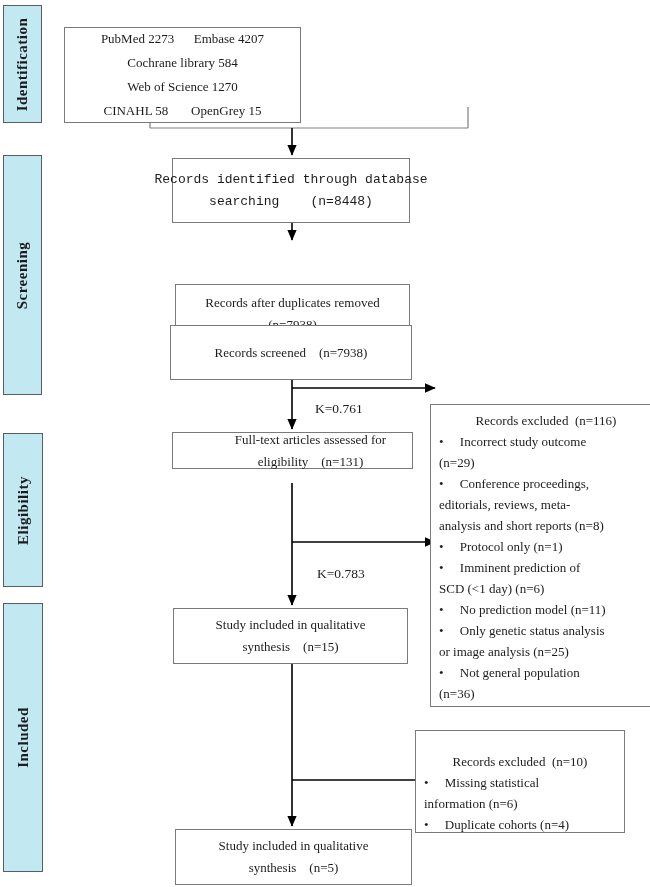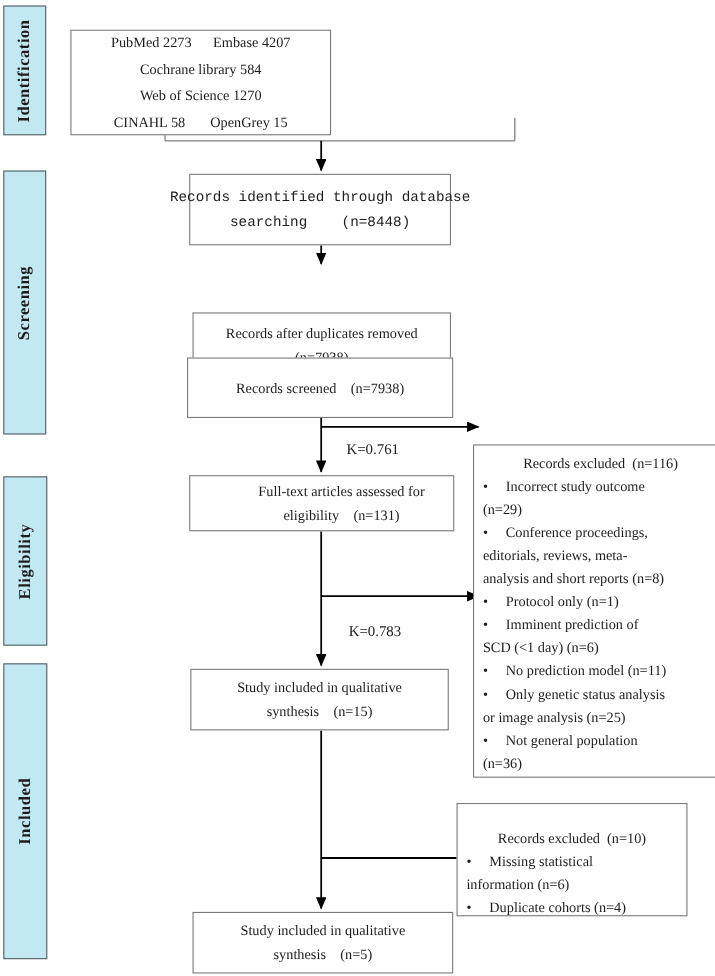--- a/index.html
+++ b/index.html
@@ -130,21 +130,21 @@
     <div>
         <div class="line">Records after duplicates removed</div>
         <div class="line">(n=7938)</div>
       </div>
   </div>
   <div class="fbox" style="left:170px; top:325px; width:242px; height:55px;">
     <div>
         <div class="line">Records screened&nbsp;&nbsp;&nbsp;&nbsp;(n=7938)</div>
       </div>
   </div>
-  <div class="fbox" style="left:172px; top:432px; width:241px; height:51px;padding-left:36px;">
+  <div class="fbox" style="left:172px; top:432px; width:241px; height:37px;padding-left:36px;">
     <div>
         <div class="line">Full-text articles assessed for</div>
         <div class="line">eligibility&nbsp;&nbsp;&nbsp;&nbsp;(n=131)</div>
       </div>
   </div>
   <div class="fbox" style="left:173px; top:608px; width:235px; height:56px;">
     <div>
         <div class="line">Study included in qualitative</div>
         <div class="line">synthesis&nbsp;&nbsp;&nbsp;&nbsp;(n=15)</div>
       </div>

